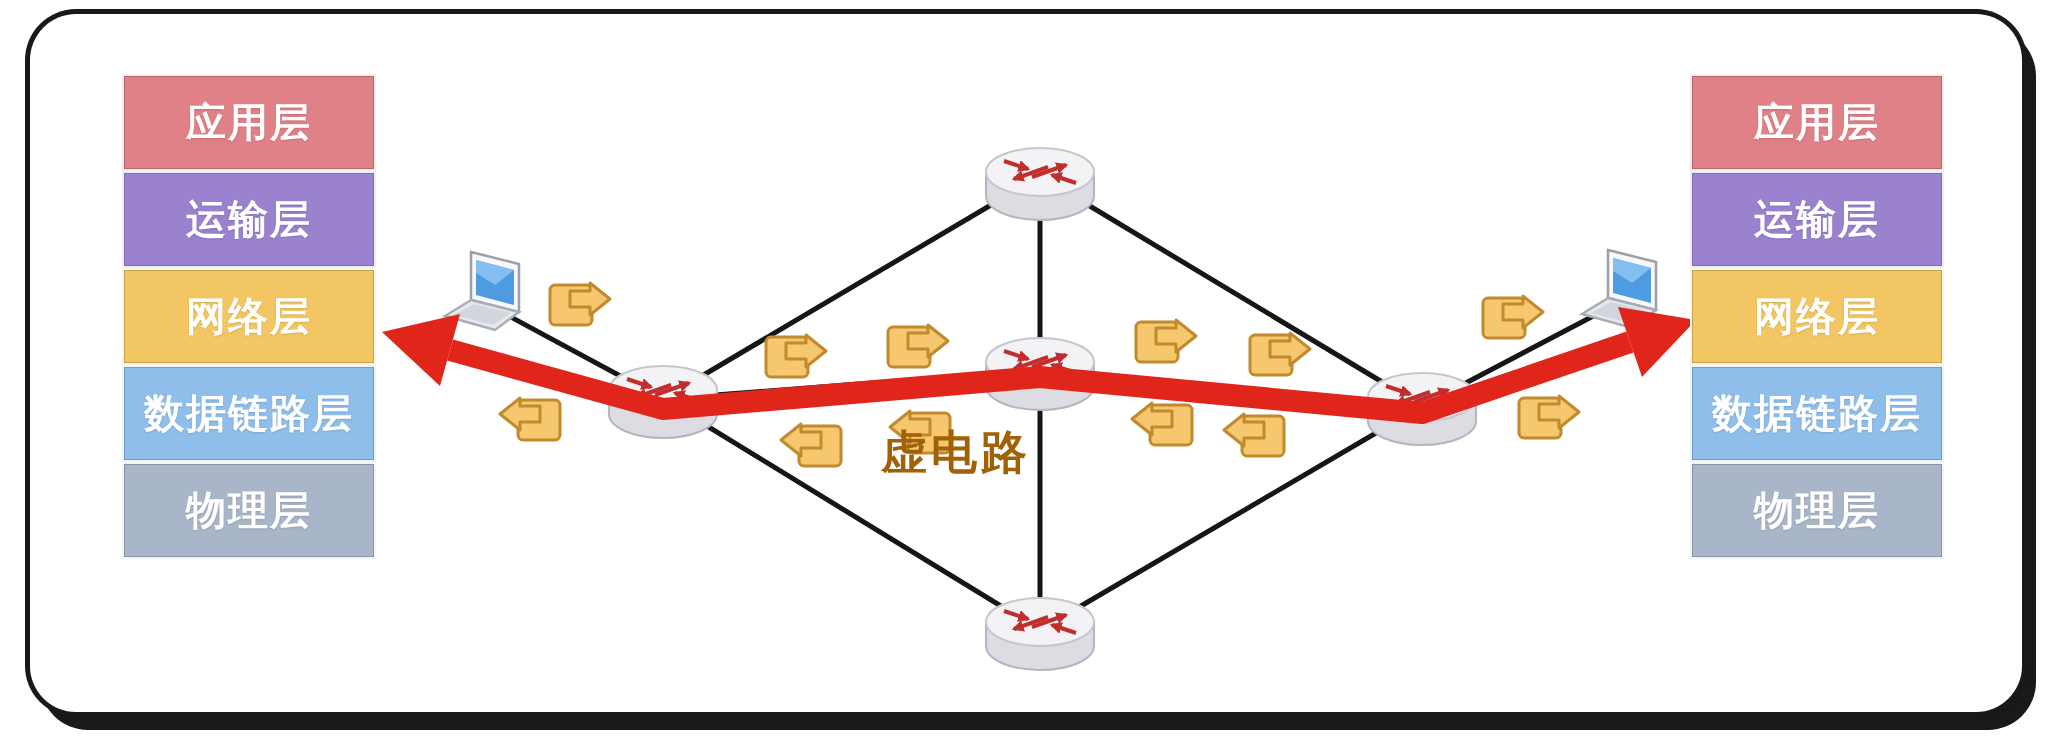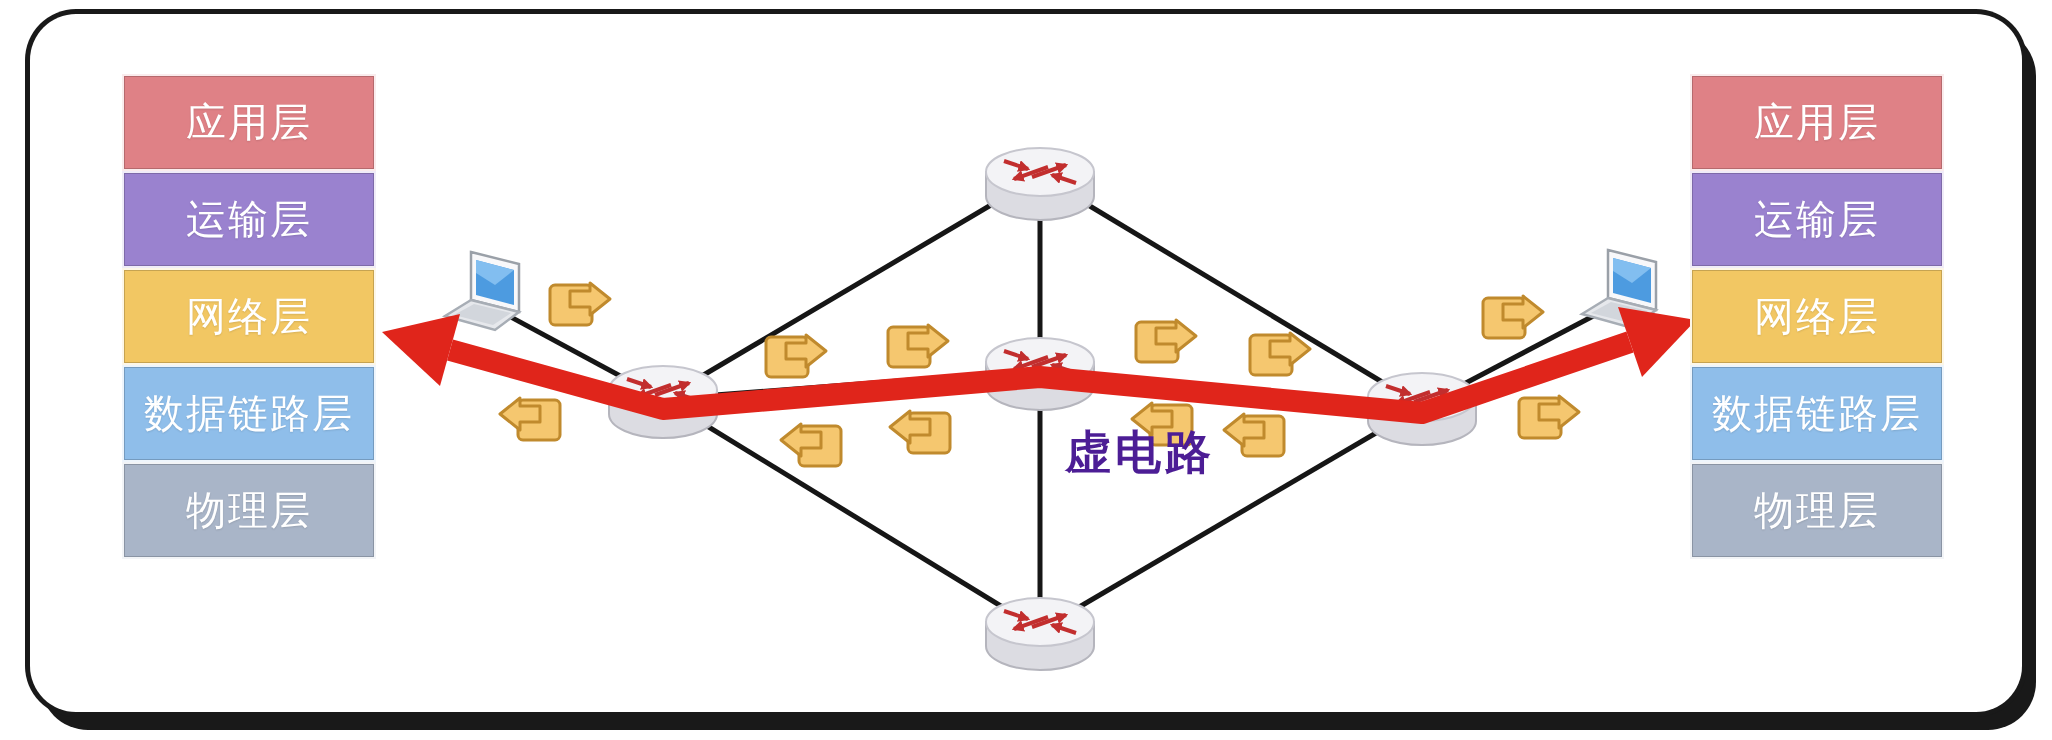--- a/index.html
+++ b/index.html
@@ -34,41 +34,41 @@
   }
   .stack-left  { left: 92px; }
   .stack-right { left: 1660px; }
   .layer {
     height: 97px;
     display: flex;
     align-items: center;
     justify-content: center;
     color: #ffffff;
     font-size: 40px;
-    font-weight: 400;
+    font-weight: 700;
     letter-spacing: 2px;
     border: 2px solid rgba(255,255,255,0.85);
     box-shadow: inset 0 0 0 1px rgba(0,0,0,0.18);
     box-sizing: border-box;
     text-shadow: 0 1px 2px rgba(0,0,0,0.12);
   }
   .net {
     position: absolute;
     left: 0;
     top: 0;
     width: 1992px;
     height: 698px;
   }
   .vc-label {
     position: absolute;
-    left: 885px;
+    left: 851px;
     top: 408px;
     width: 300px;
-    text-align: right;
-    color: #4c1d95;
+    text-align: left;
+    color: #a16207;
     font-size: 46px;
     font-weight: 700;
     letter-spacing: 4px;
   }
 </style>
 </head>
 <body>
 
 <div class="stage">
   <div class="card">

